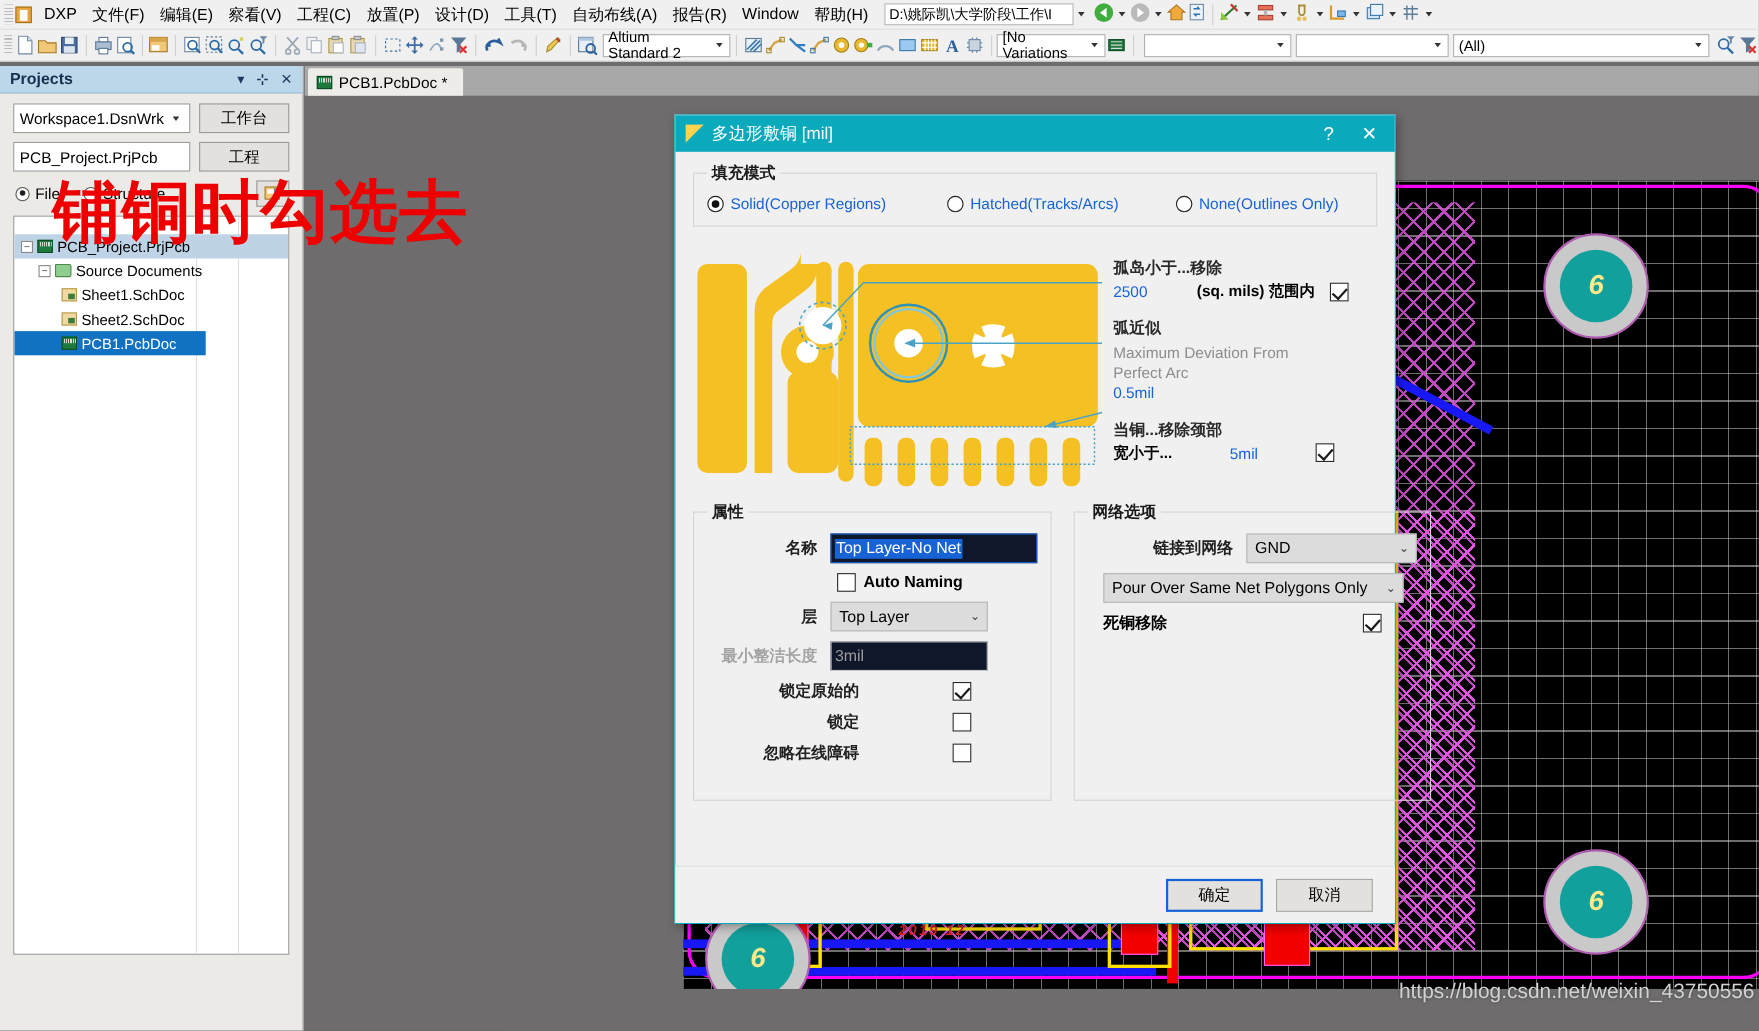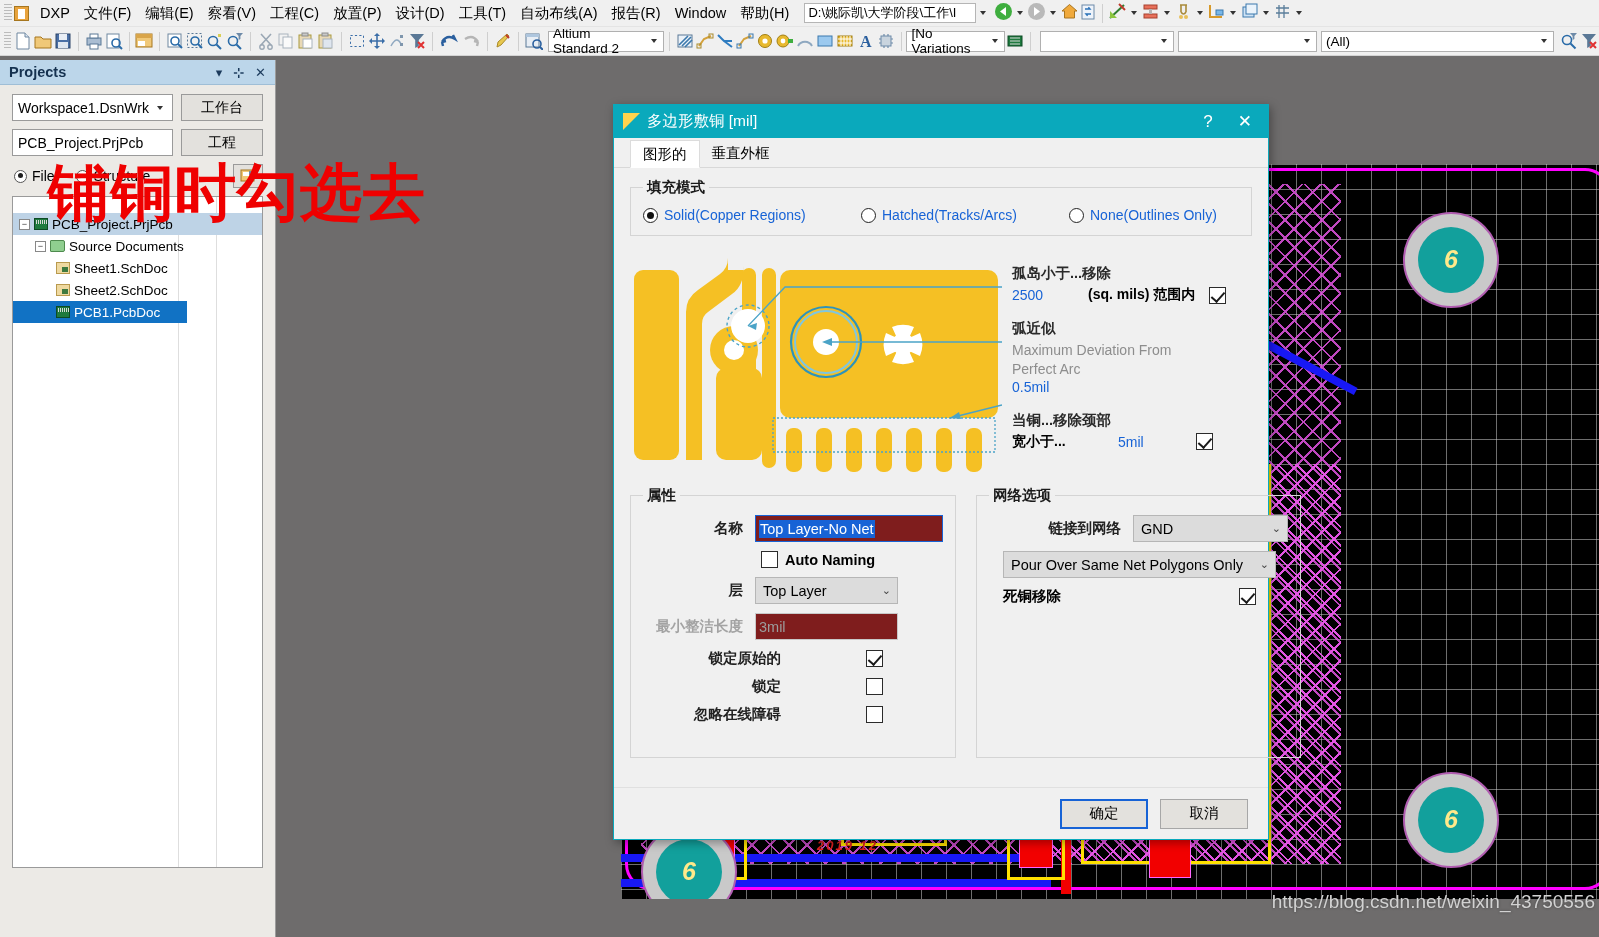--- a/index.html
+++ b/index.html
@@ -180,21 +180,21 @@
   .illus-wrap{display:flex;padding:4px 0 6px 0;}
   .opt-col{width:250px;padding-left:10px;font-size:14px;}
   .opt-h{font-weight:bold;color:#2a2a2a;font-size:14.5px;margin-bottom:3px;}
   .opt-line{display:flex;align-items:center;gap:6px;margin-bottom:4px;}
   .blue{color:#1763d6;}
   .grayed{color:#8d8d8d;}
   .two-col{display:flex;gap:20px;}
   .frm-row{display:flex;align-items:center;margin-bottom:9px;}
   .frm-lbl{width:112px;text-align:right;padding-right:12px;font-size:14.5px;font-weight:bold;color:#222;}
   .frm-lbl.dim{color:#a3a3a3;}
-  .inp{height:27px;border:1px solid #1763d6;background:#7f1d1d;display:flex;align-items:center;
+  .inp{height:27px;border:1px solid #1763d6;background:#0f172a;display:flex;align-items:center;
     padding:0 3px;font-size:14.5px;}
   .inp .selected{background:#1763d6;color:#fff;padding:1px 1px;}
   .inp.plain{border:1px solid #c8c8c8;color:#9c9c9c;}
   .sel{height:27px;background:#dcdcdc;border:1px solid #b6b6b6;display:flex;align-items:center;
     justify-content:space-between;padding:0 6px 0 7px;font-size:14.5px;}
   .chev{font-size:11px;color:#444;}
   .dlg-footer{position:absolute;left:0;bottom:0;width:100%;height:52px;background:#f0f0f0;
      border-top:1px solid #e0e0e0;display:flex;align-items:center;justify-content:flex-end;
      padding-right:20px;gap:12px;}
   .dbtn{width:88px;height:30px;background:#e3e1dd;border:1px solid #a7a7a7;
@@ -640,20 +640,26 @@
           </div>
           <div class="tnode sel2" style="padding-left:43px;width:174px;">
             <span class="pcbic"></span>
             <span>PCB1.PcbDoc</span>
           </div>
         </div>
       </div>
     </div>
   </div>
 
+  <div class="doc-tabbar">
+    <div class="doc-tab">
+      <span class="pcbic"></span>
+      <span>PCB1.PcbDoc *</span>
+    </div>
+  </div>
 
   <div class="canvas">
     <div class="board">
       <div class="grid"></div>
 
       <div class="copper" style="left:20px;top:20px;width:700px;height:680px;opacity:.85;"></div>
       <div class="copper" style="left:430px;top:300px;width:290px;height:400px;"></div>
 
       <div class="boardedge" style="left:4px;top:4px;width:986px;height:722px;"></div>
 
@@ -765,24 +771,20 @@
   <div class="dialog">
     <div class="dlg-title">
       <span class="ttl-ic"></span>
       <span>多边形敷铜 [mil]</span>
       <span class="right">
         <span>?</span>
         <span>✕</span>
       </span>
     </div>
 
-    <div class="tabs">
-      <div class="tab active">图形的</div>
-      <div class="tab">垂直外框</div>
-    </div>
 
     <div class="dlgbody">
 
       <fieldset>
         <legend>填充模式</legend>
         <div class="radios">
           <label class="radio" style="width:218px;">
             <span class="rd on"></span>
             <span>Solid(Copper Regions)</span>
           </label>

